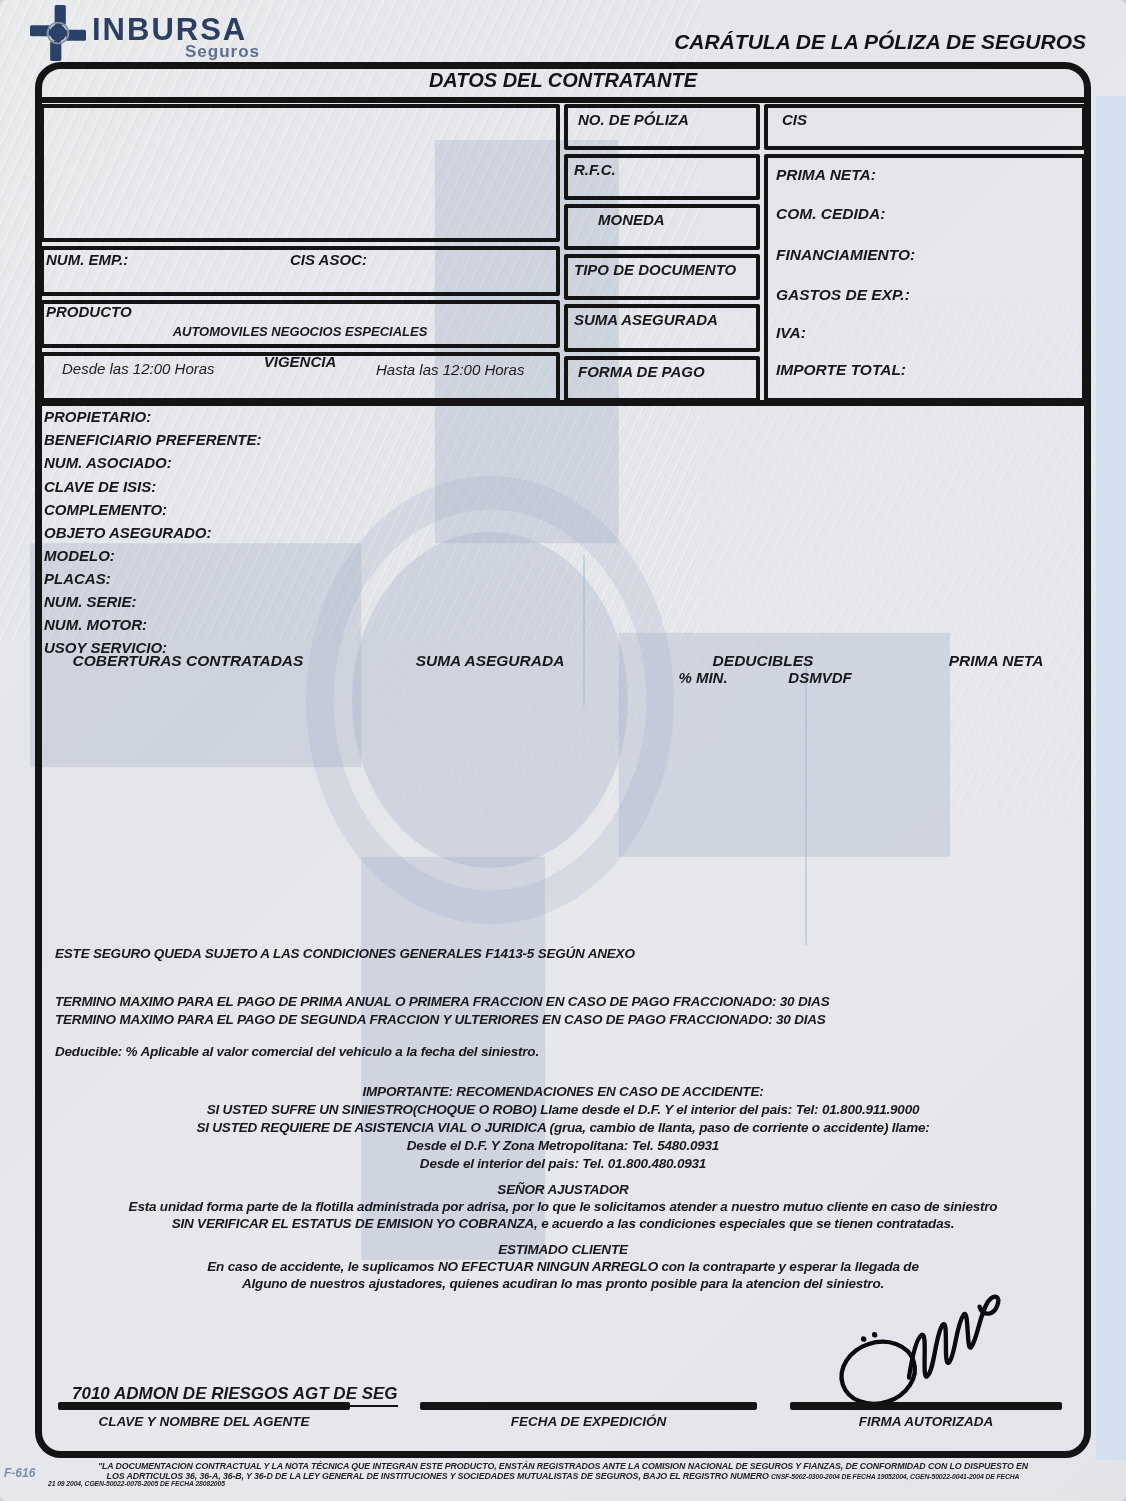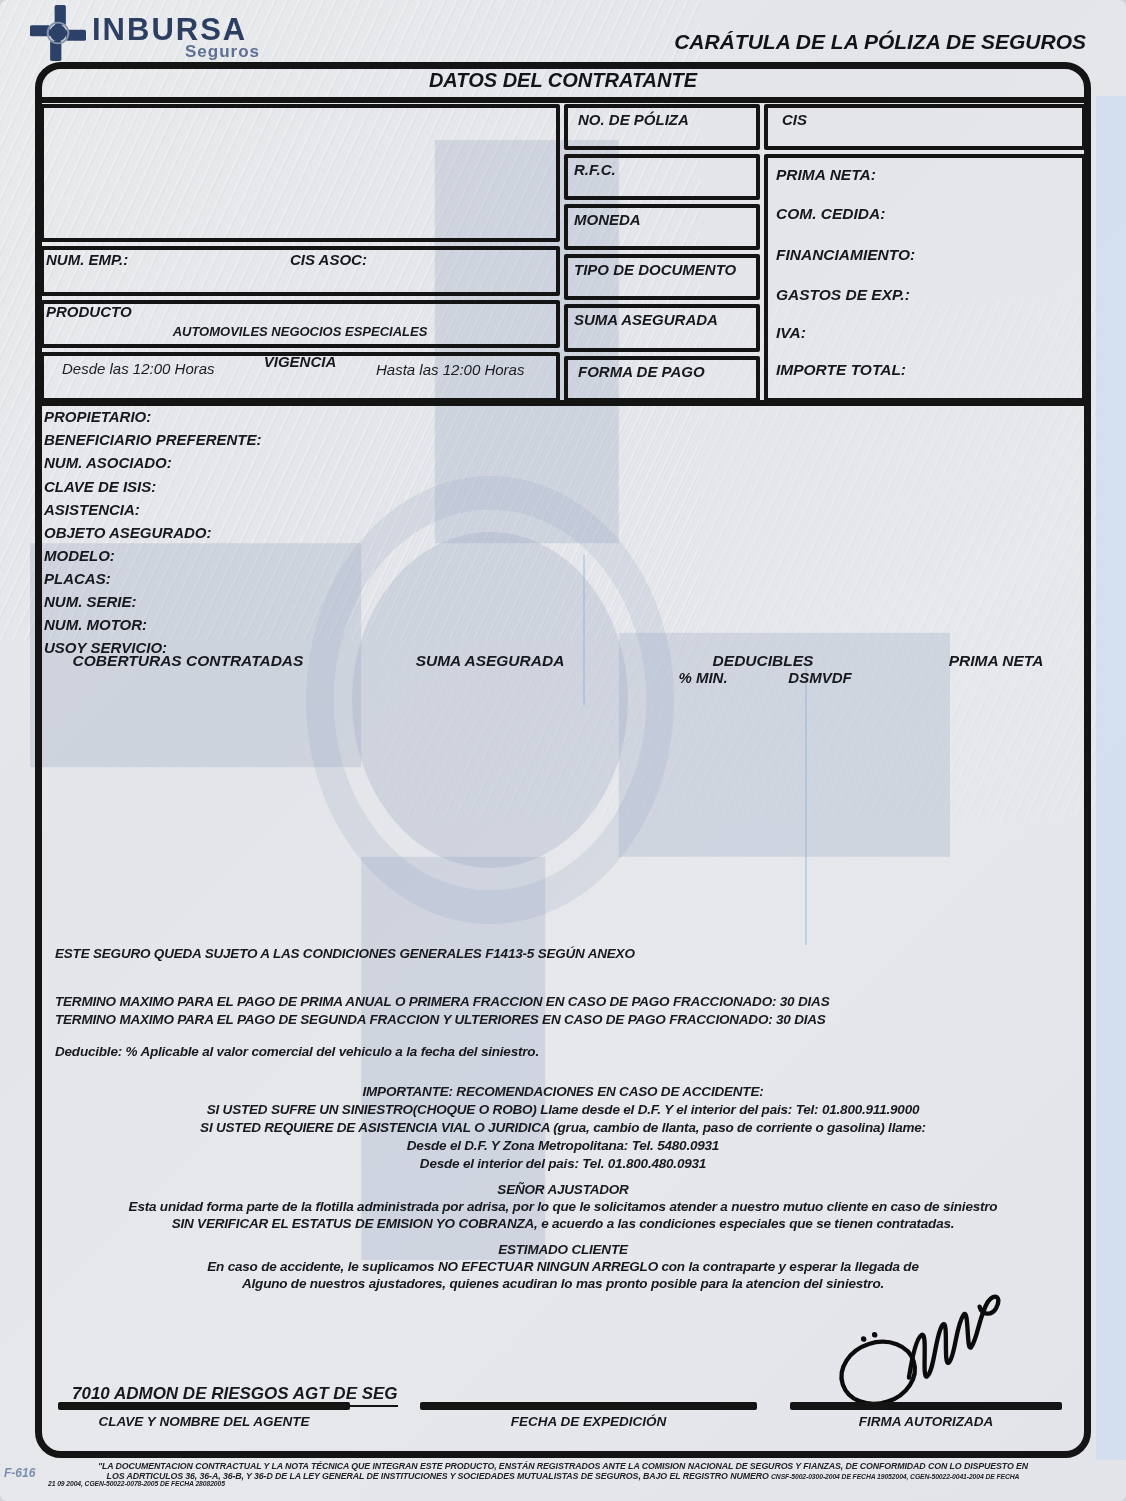--- a/index.html
+++ b/index.html
@@ -104,21 +104,21 @@
   <span class="abs it" style="left:62px;top:360px;font-size:15px;">Desde las 12:00 Horas</span>
   <span class="abs it" style="left:376px;top:361px;font-size:15px;">Hasta las 12:00 Horas</span>
 
   <div class="box" style="left:564px;top:104px;width:196px;height:46px;">
     <span class="box-label">NO. DE PÓLIZA</span>
     </div>
   <div class="box" style="left:564px;top:154px;width:196px;height:46px;">
     <span class="box-label" style="padding-left:6px;">R.F.C.</span>
     </div>
   <div class="box" style="left:564px;top:204px;width:196px;height:46px;">
-    <span class="box-label" style="padding-left:6px;">MONEDA</span>
+    <span class="box-label" style="padding-left:6px;margin-left:24px;">MONEDA</span>
     </div>
   <div class="box" style="left:564px;top:254px;width:196px;height:46px;">
     <span class="box-label" style="padding-left:6px;">TIPO DE DOCUMENTO</span>
     </div>
   <div class="box" style="left:564px;top:304px;width:196px;height:48px;">
     <span class="box-label" style="padding-left:6px;">SUMA ASEGURADA</span>
     </div>
   <div class="box" style="left:564px;top:356px;width:196px;height:46px;">
     <span class="box-label" style="">FORMA DE PAGO</span>
     </div>
@@ -133,21 +133,21 @@
   <span class="lbl lbl-lg" style="left:776px;top:286px;">GASTOS DE EXP.:</span>
   <span class="lbl lbl-lg" style="left:776px;top:324px;">IVA:</span>
   <span class="lbl lbl-lg" style="left:776px;top:361px;">IMPORTE TOTAL:</span>
 
   <div class="rule" style="left:38px;top:400px;width:1050px;height:6px;"></div>
 
   <span class="lbl" style="left:44px;top:408px;">PROPIETARIO:</span>
   <span class="lbl" style="left:44px;top:431px;">BENEFICIARIO PREFERENTE:</span>
   <span class="lbl" style="left:44px;top:454px;">NUM. ASOCIADO:</span>
   <span class="lbl" style="left:44px;top:478px;">CLAVE DE ISIS:</span>
-  <span class="lbl" style="left:44px;top:501px;">ASISTENCIA:</span>
+  <span class="lbl" style="left:44px;top:501px;">COMPLEMENTO:</span>
   <span class="lbl" style="left:44px;top:524px;">OBJETO ASEGURADO:</span>
   <span class="lbl" style="left:44px;top:547px;">MODELO:</span>
   <span class="lbl" style="left:44px;top:570px;">PLACAS:</span>
   <span class="lbl" style="left:44px;top:593px;">NUM. SERIE:</span>
   <span class="lbl" style="left:44px;top:616px;">NUM. MOTOR:</span>
   <span class="lbl" style="left:44px;top:639px;">USOY SERVICIO:</span>
 
   <span class="lbl lbl-lg center" style="left:60px;top:652px;width:256px;">COBERTURAS CONTRATADAS</span>
   <span class="lbl lbl-lg center" style="left:400px;top:652px;width:180px;">SUMA ASEGURADA</span>
   <span class="lbl lbl-lg center" style="left:683px;top:652px;width:160px;">DEDUCIBLES</span>
@@ -155,21 +155,21 @@
   <span class="lbl center" style="left:780px;top:669px;width:80px;">DSMVDF</span>
   <span class="lbl lbl-lg center" style="left:926px;top:652px;width:140px;">PRIMA NETA</span>
 
   <span class="txt" style="left:55px;top:946px;">ESTE SEGURO QUEDA SUJETO A LAS CONDICIONES GENERALES F1413-5 SEGÚN ANEXO</span>
   <span class="txt" style="left:55px;top:994px;">TERMINO MAXIMO PARA EL PAGO DE PRIMA ANUAL O PRIMERA FRACCION EN CASO DE PAGO FRACCIONADO: 30 DIAS</span>
   <span class="txt" style="left:55px;top:1012px;">TERMINO MAXIMO PARA EL PAGO DE SEGUNDA FRACCION Y ULTERIORES EN CASO DE PAGO FRACCIONADO: 30 DIAS</span>
   <span class="txt" style="left:55px;top:1044px;">Deducible: % Aplicable al valor comercial del vehiculo a la fecha del siniestro.</span>
 
   <span class="txt txt-c" style="left:40px;top:1084px;width:1046px;">IMPORTANTE: RECOMENDACIONES EN CASO DE ACCIDENTE:</span>
   <span class="txt txt-c" style="left:40px;top:1102px;width:1046px;">SI USTED SUFRE UN SINIESTRO(CHOQUE O ROBO) Llame desde el D.F. Y el interior del pais: Tel: 01.800.911.9000</span>
-  <span class="txt txt-c" style="left:40px;top:1120px;width:1046px;">SI USTED REQUIERE DE ASISTENCIA VIAL O JURIDICA (grua, cambio de llanta, paso de corriente o gasolina) llame:</span>
+  <span class="txt txt-c" style="left:40px;top:1120px;width:1046px;">SI USTED REQUIERE DE ASISTENCIA VIAL O JURIDICA (grua, cambio de llanta, paso de corriente o accidente) llame:</span>
   <span class="txt txt-c" style="left:40px;top:1138px;width:1046px;">Desde el D.F. Y Zona Metropolitana: Tel. 5480.0931</span>
   <span class="txt txt-c" style="left:40px;top:1156px;width:1046px;">Desde el interior del pais: Tel. 01.800.480.0931</span>
 
   <span class="txt txt-c" style="left:40px;top:1182px;width:1046px;">SEÑOR AJUSTADOR</span>
   <span class="txt txt-c" style="left:40px;top:1199px;width:1046px;">Esta unidad forma parte de la flotilla administrada por adrisa, por lo que le solicitamos atender a nuestro mutuo cliente en caso de siniestro</span>
   <span class="txt txt-c" style="left:40px;top:1216px;width:1046px;">SIN VERIFICAR EL ESTATUS DE EMISION YO COBRANZA, e acuerdo a las condiciones especiales que se tienen contratadas.</span>
 
   <span class="txt txt-c" style="left:40px;top:1242px;width:1046px;">ESTIMADO CLIENTE</span>
   <span class="txt txt-c" style="left:40px;top:1259px;width:1046px;">En caso de accidente, le suplicamos NO EFECTUAR NINGUN ARREGLO con la contraparte y esperar la llegada de</span>
   <span class="txt txt-c" style="left:40px;top:1276px;width:1046px;">Alguno de nuestros ajustadores, quienes acudiran lo mas pronto posible para la atencion del siniestro.</span>

